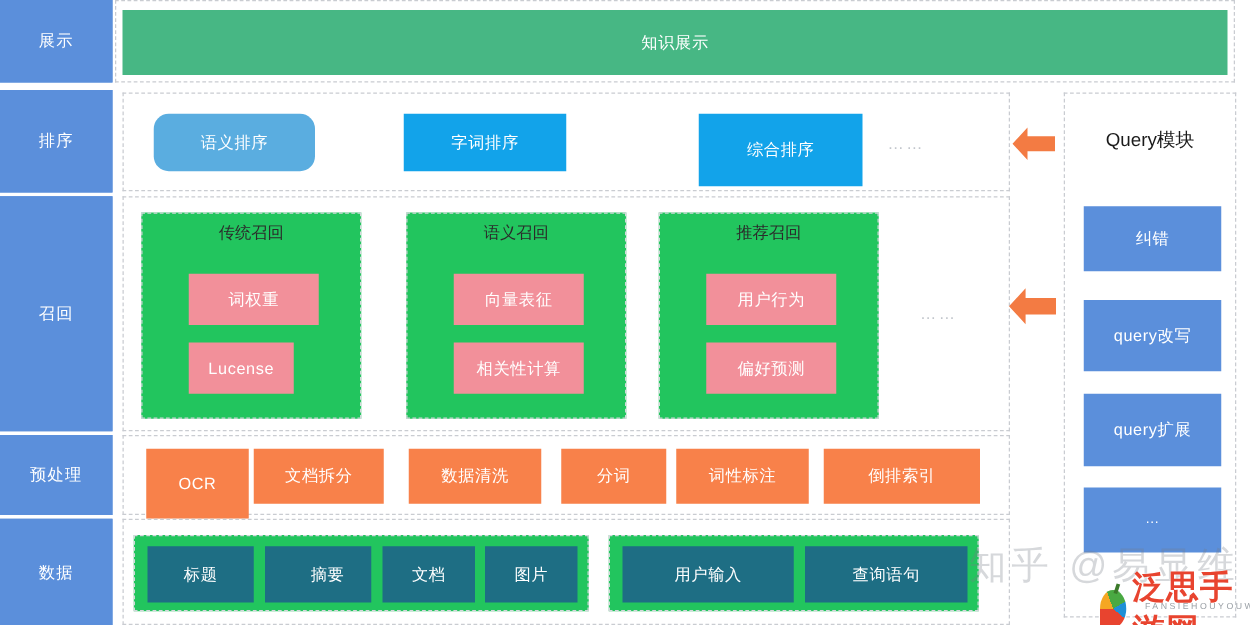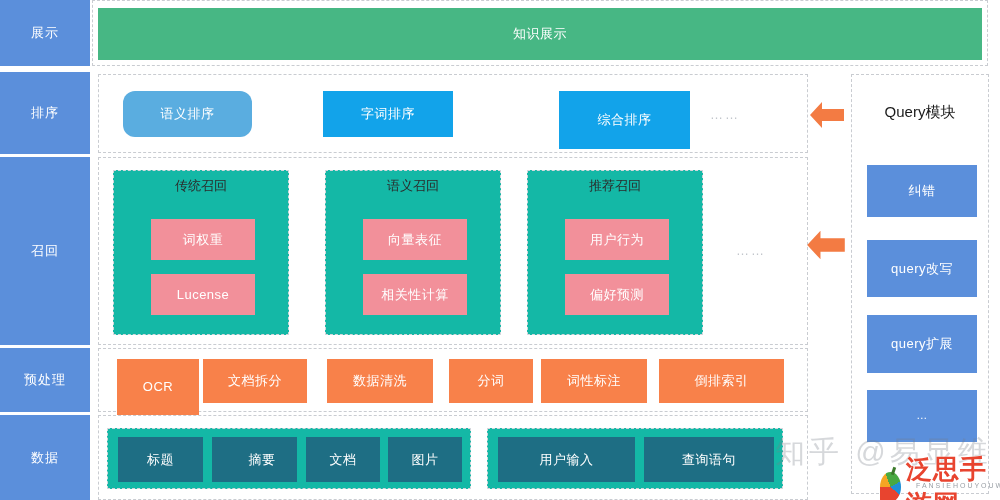--- a/index.html
+++ b/index.html
@@ -26,21 +26,21 @@
 
   
   .row-dash{
     border:1px dashed #c9ccd1;
     background:#ffffff;
   }
 
   
   .group-dash{
     border:1px dashed #d4d7dc;
-    background:#14b8a6;
+    background:#22c55e;
   }
 
   
   .chip{
     display:flex;align-items:center;justify-content:center;
     color:#ffffff;font-size:13px;letter-spacing:.5px;
     text-align:center;line-height:1.2;
   }
   .chip.green{background:#47b784;}
   .chip.blue-light{background:#5aade0;border-radius:12px;}
@@ -150,21 +150,21 @@
     <polygon points="2,17 14,4 14,11 36,11 36,23 14,23 14,30" fill="#f37b43"></polygon>
   </svg>
 
   <div class="abs row-dash" style="left:98px;top:157px;width:710px;height:188px;">
 
     <div class="abs group-dash" style="left:14px;top:12px;width:176px;height:165px;">
       <div class="group-title">传统召回</div>
       <div class="abs chip pink" style="left:37px;top:48px;width:104px;height:41px;">
         <span>词权重</span>
       </div>
-      <div class="abs chip pink" style="left:37px;top:103px;width:104px;height:41px;">
+      <div class="abs chip pink" style="left:37px;top:103px;width:84px;height:41px;">
         <span>Lucense</span>
       </div>
     </div>
 
     <div class="abs group-dash" style="left:226px;top:12px;width:176px;height:165px;">
       <div class="group-title">语义召回</div>
       <div class="abs chip pink" style="left:37px;top:48px;width:104px;height:41px;">
         <span>向量表征</span>
       </div>
       <div class="abs chip pink" style="left:37px;top:103px;width:104px;height:41px;">

